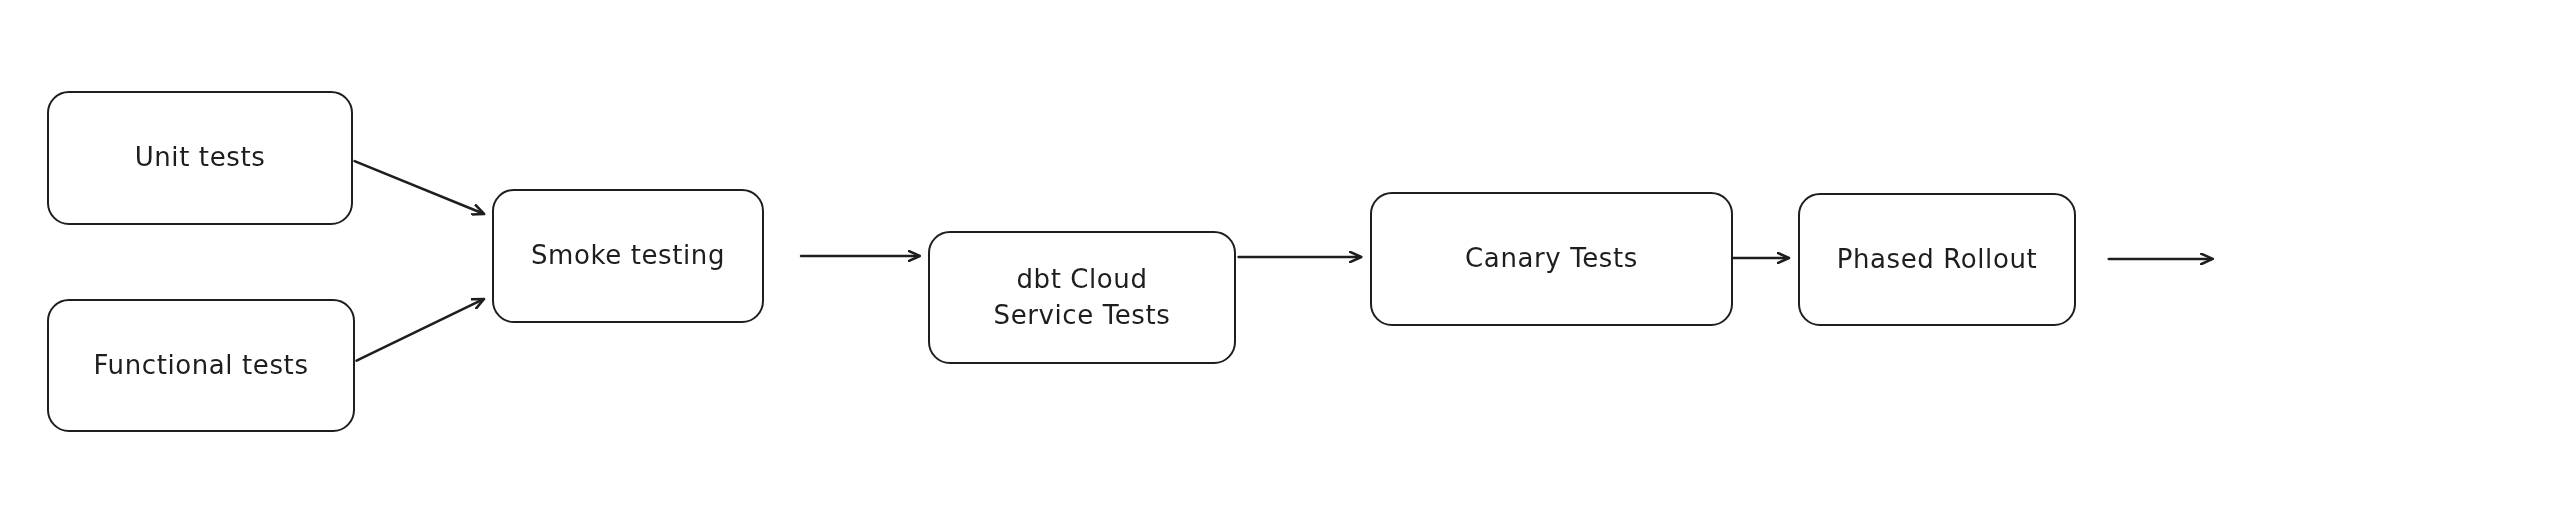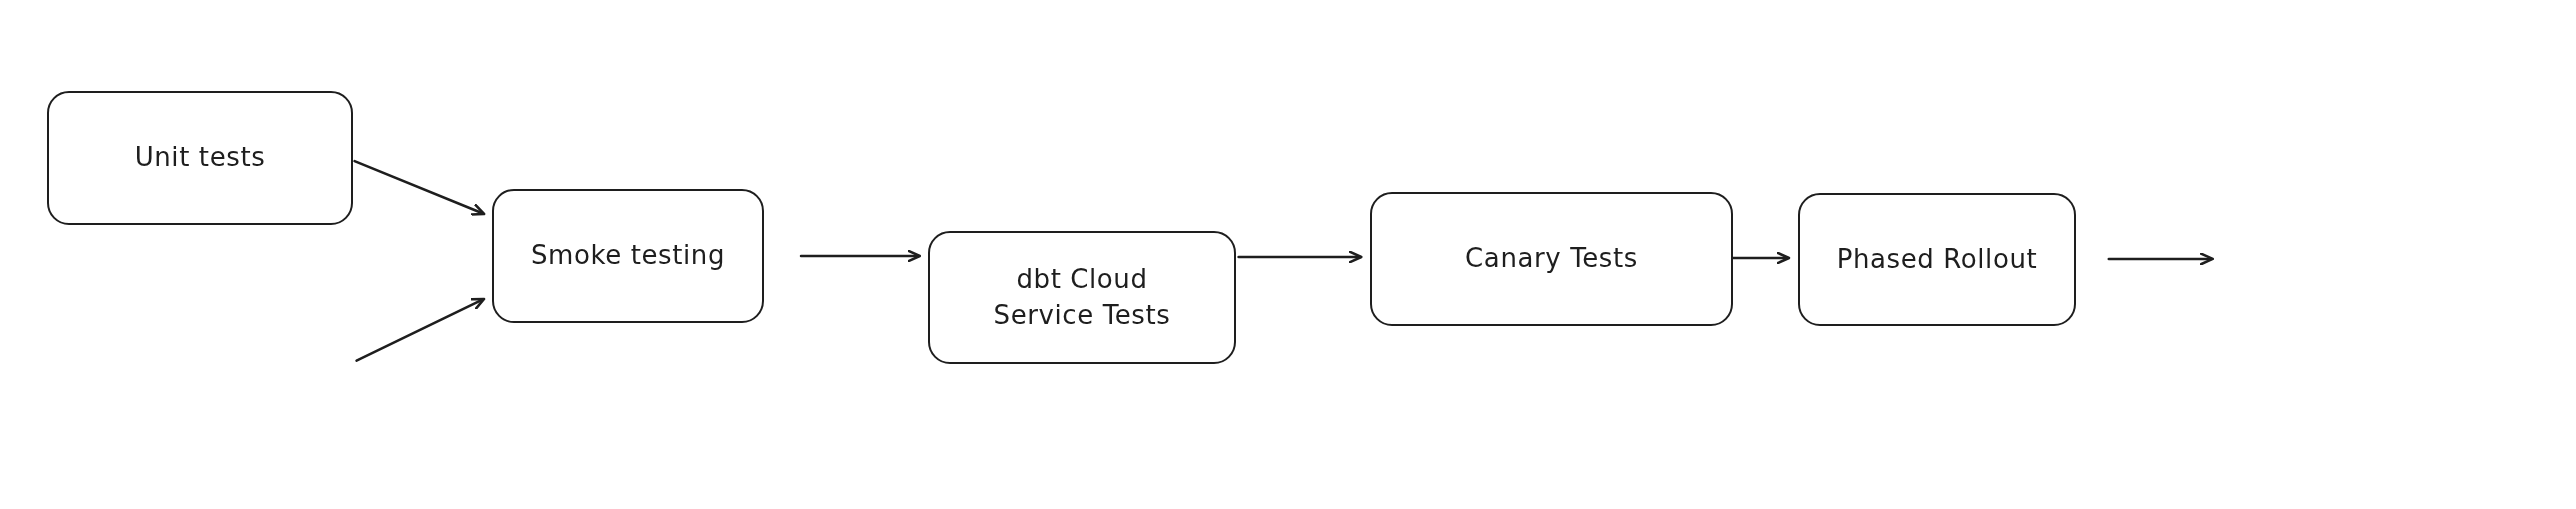--- a/index.html
+++ b/index.html
@@ -75,20 +75,23 @@
 
     <path d="M1702,261 L1810,261" fill="none" stroke="#1e1e1e" stroke-width="2.6" stroke-linecap="round" marker-end="url(#ah)"></path>
 
     <path d="M2135,262 L2239,262" fill="none" stroke="#1e1e1e" stroke-width="2.6" stroke-linecap="round" marker-end="url(#ah)"></path>
   </svg>
 
   <div class="node" id="node-unit-tests">
     <span class="node-label">Unit tests</span>
   </div>
 
+  <div class="node" id="node-functional-tests">
+    <span class="node-label">Functional tests</span>
+  </div>
 
   <div class="node" id="node-smoke-testing">
     <span class="node-label">Smoke testing</span>
   </div>
 
   <div class="node" id="node-dbt-cloud">
     <span class="node-label">dbt Cloud
 Service Tests</span>
   </div>
 

